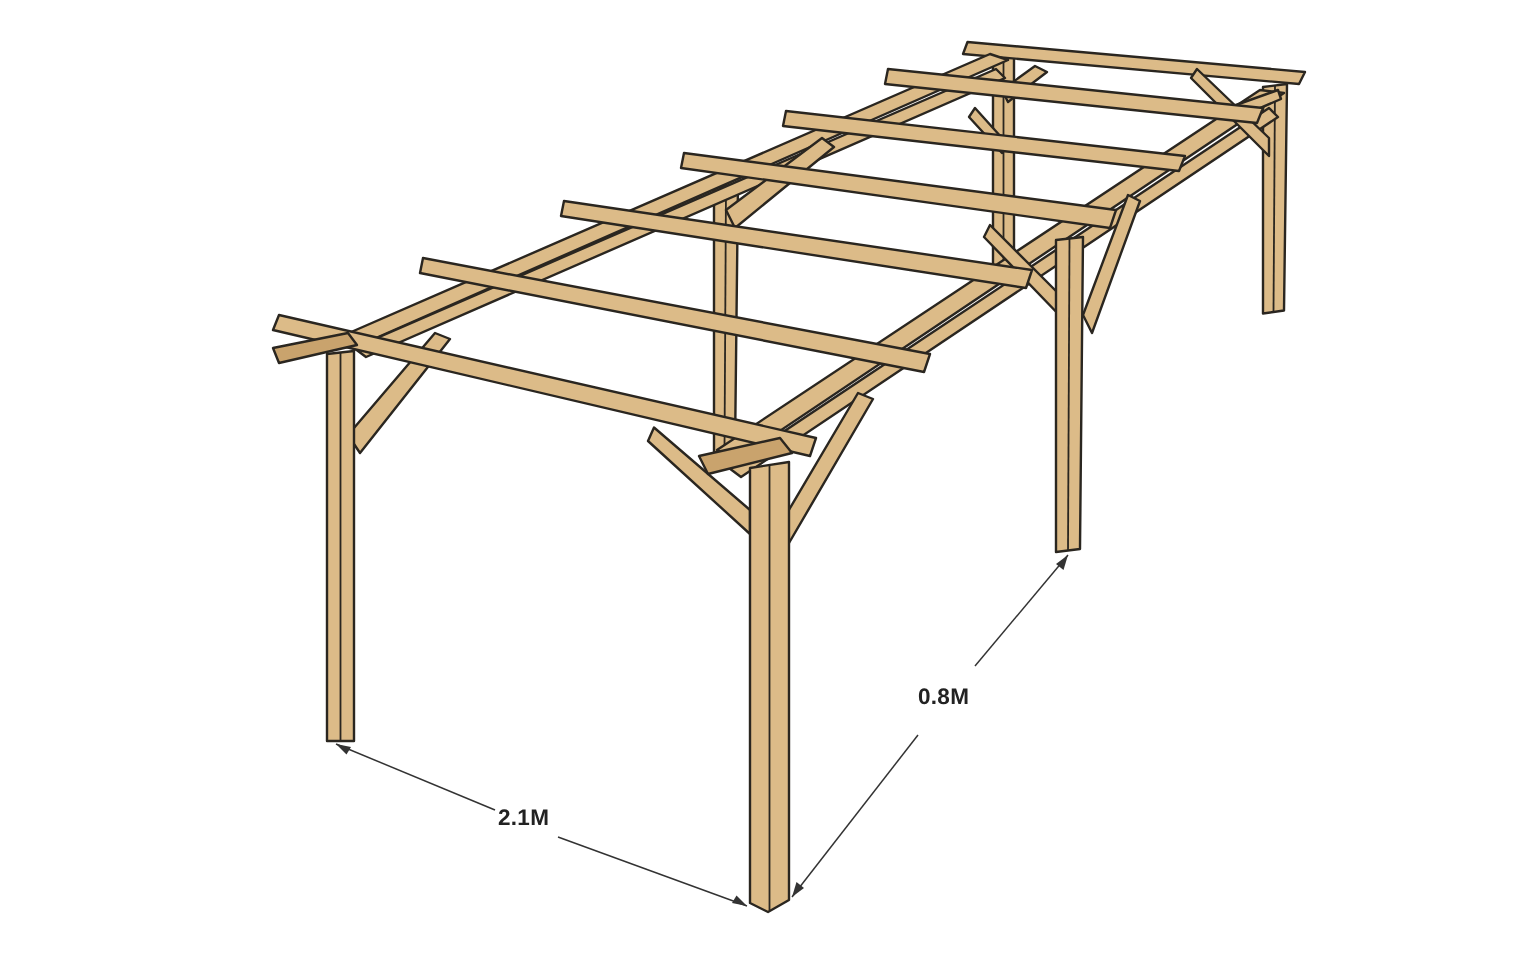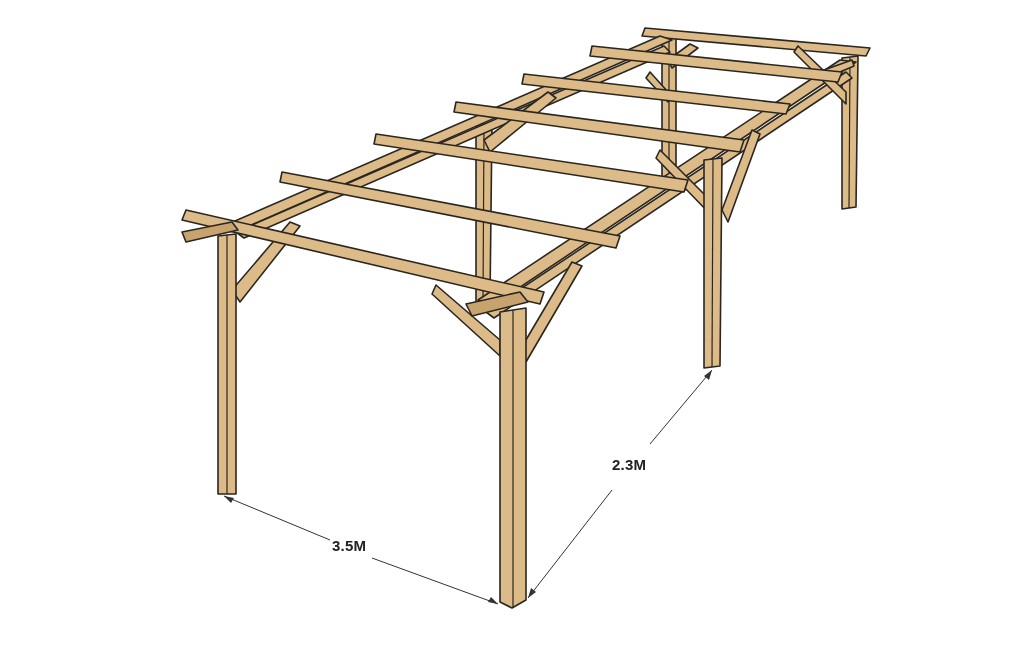--- a/index.html
+++ b/index.html
@@ -108,15 +108,15 @@
     <polygon points="498,604 488,602 491,597" fill="#333"></polygon>
   </g>
   <g>
     <line class="dim" x1="528" y1="598" x2="612" y2="490"></line>
     <line class="dim" x1="650" y1="444" x2="712" y2="370"></line>
     <polygon points="528,598 531,588 536,592" fill="#333"></polygon>
     <polygon points="712,370 709,380 704,376" fill="#333"></polygon>
   </g>
 </svg>
 
-<div class="dimlabel" style="left:332px;top:537px;">3.5M</div>
-<div class="dimlabel" style="left:612px;top:456px;">2.3M</div>
+<div class="dimlabel" style="left:332px;top:537px;">2.1M</div>
+<div class="dimlabel" style="left:612px;top:456px;">0.8M</div>
 </div>
 
 </body></html>

